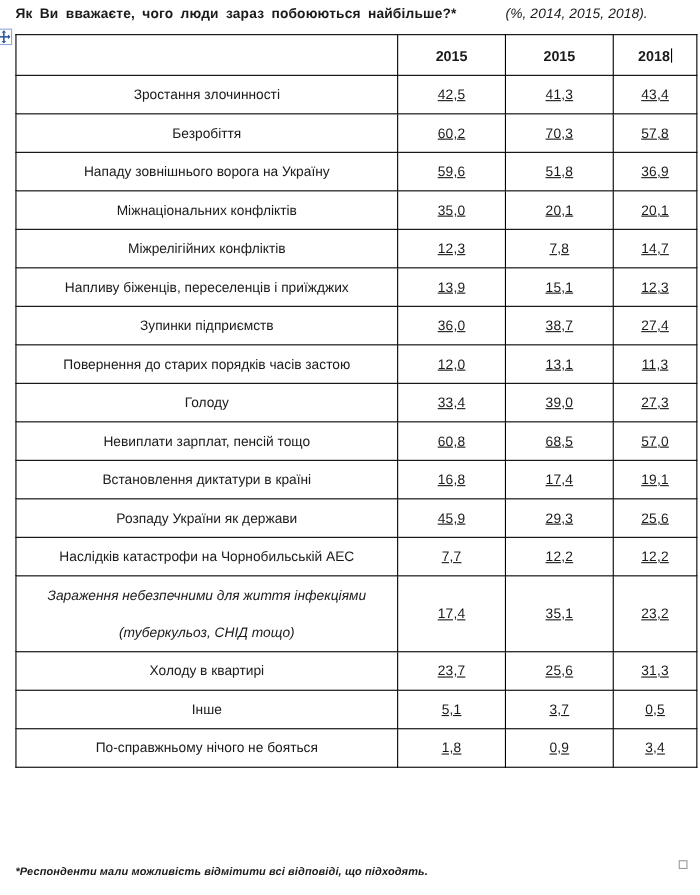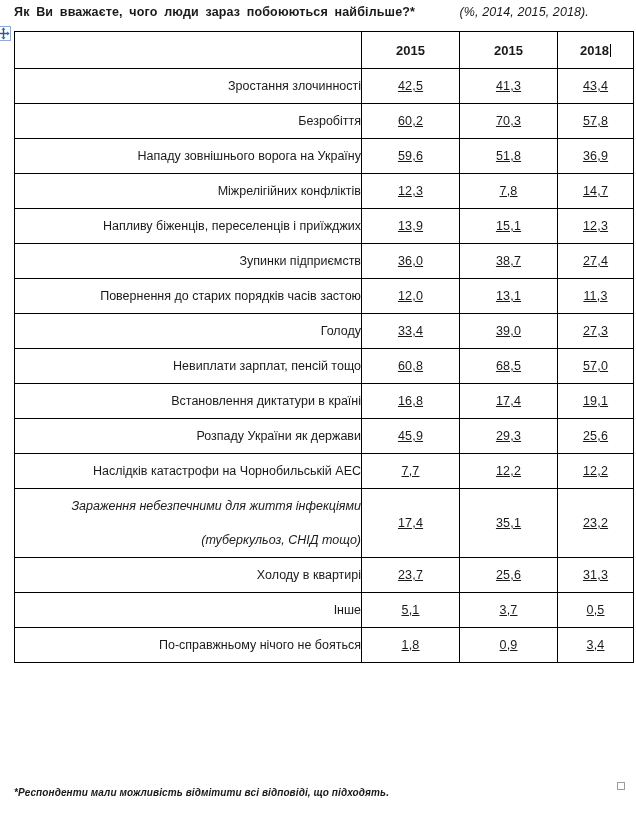--- a/index.html
+++ b/index.html
@@ -78,21 +78,21 @@
     color: #1a1a1a;
     padding: 0;
     vertical-align: middle;
     font-weight: normal;
   }
   .col-label   { width: 347px; }
   .col-year    { width: 98px;  }
   .col-year-3  { width: 76px;  }
 
   .lbl-cell {
-    text-align: right;
+    text-align: center;
     padding-left: 7px;
     padding-right: 4px;
     line-height: 17px;
   }
   .val-cell {
     text-align: center;
     letter-spacing: 0.2px;
     text-decoration: underline;
   }
 
@@ -188,20 +188,26 @@
         <td class="val-cell">70,3</td>
         <td class="val-cell">57,8</td>
       </tr>
       <tr class="body-row">
         <td class="lbl-cell">Нападу зовнішнього ворога на Україну</td>
         <td class="val-cell">59,6</td>
         <td class="val-cell">51,8</td>
         <td class="val-cell">36,9</td>
       </tr>
       <tr class="body-row">
+        <td class="lbl-cell">Міжнаціональних конфліктів</td>
+        <td class="val-cell">35,0</td>
+        <td class="val-cell">20,1</td>
+        <td class="val-cell">20,1</td>
+      </tr>
+      <tr class="body-row">
         <td class="lbl-cell">Міжрелігійних конфліктів</td>
         <td class="val-cell">12,3</td>
         <td class="val-cell">7,8</td>
         <td class="val-cell">14,7</td>
       </tr>
       <tr class="body-row row-bold">
         <td class="lbl-cell">Напливу біженців, переселенців і приїжджих</td>
         <td class="val-cell">13,9</td>
         <td class="val-cell">15,1</td>
         <td class="val-cell">12,3</td>

